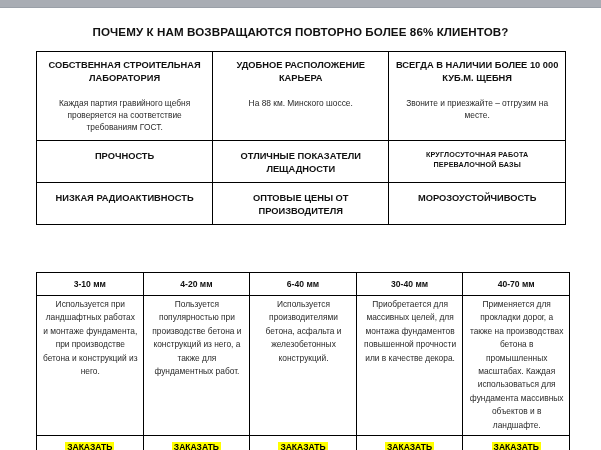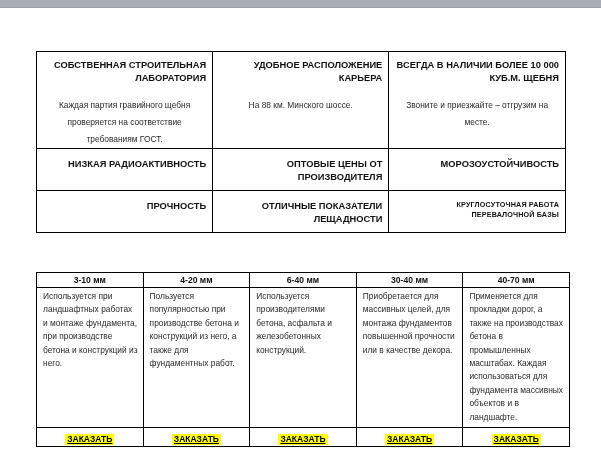--- a/index.html
+++ b/index.html
@@ -79,55 +79,54 @@
   #benefits-table td.r1 { height: 89px; }
   #benefits-table td.r2 { height: 42px; }
   #benefits-table td.r3 { height: 42px; }
   .bf-title {
     display: block;
     font-size: 9.3px;
     font-weight: bold;
     color: #111111;
     line-height: 12.5px;
     padding: 7px 6px 0 6px;
-    text-align: right;
   }
   .bf-title.small {
     font-size: 7.2px;
     line-height: 10px;
     letter-spacing: 0.15px;
     padding-top: 9px;
   }
   .bf-body {
     display: block;
     font-size: 8.4px;
     color: #2a2a2a;
-    line-height: 17px;
+    line-height: 12px;
     padding: 13px 14px 0 14px;
   }
   #benefits-table td.r2 .bf-title,
   #benefits-table td.r3 .bf-title { padding-top: 9px; }
 
   
   #fractions-table {
     left: 36px;
     top: 264px;
     width: 534px;
   }
   #fractions-table td.head {
-    height: 15px;
+    height: 23px;
     text-align: center;
     font-size: 8.6px;
     font-weight: bold;
     color: #111111;
     vertical-align: middle;
   }
   #fractions-table td.body {
     height: 140px;
-    text-align: left;
+    text-align: center;
     font-size: 8.4px;
     color: #2a2a2a;
     line-height: 13.4px;
     padding: 2px 5px 2px 6px;
   }
   #fractions-table td.cta {
     height: 16px;
     text-align: center;
     vertical-align: middle;
     margin-top: 16px;
@@ -144,57 +143,58 @@
     cursor: pointer;
   }
 </style>
 </head>
 <body>
 
 <div class="top-bar"></div>
 
 <div class="page">
 
+  <div class="heading" id="heading-1">ПОЧЕМУ К НАМ ВОЗВРАЩАЮТСЯ ПОВТОРНО БОЛЕЕ 86% КЛИЕНТОВ?</div>
 
   <table class="grid" id="benefits-table">
     <tbody>
       <tr>
         <td class="r1" style="width:33.3%">
           <span class="bf-title">СОБСТВЕННАЯ СТРОИТЕЛЬНАЯ ЛАБОРАТОРИЯ</span>
           <span class="bf-body">Каждая партия гравийного щебня проверяется на соответствие требованиям ГОСТ.</span>
         </td>
         <td class="r1" style="width:33.3%">
           <span class="bf-title">УДОБНОЕ РАСПОЛОЖЕНИЕ КАРЬЕРА</span>
           <span class="bf-body">На 88 км. Минского шоссе.</span>
         </td>
         <td class="r1" style="width:33.4%">
           <span class="bf-title">ВСЕГДА В НАЛИЧИИ БОЛЕЕ 10 000 КУБ.М. ЩЕБНЯ</span>
           <span class="bf-body">Звоните и приезжайте – отгрузим на месте.</span>
         </td>
       </tr>
       <tr>
+        <td class="r3">
+          <span class="bf-title">ПРОЧНОСТЬ</span>
+        </td>
+        <td class="r3">
+          <span class="bf-title">ОТЛИЧНЫЕ ПОКАЗАТЕЛИ ЛЕЩАДНОСТИ</span>
+        </td>
+        <td class="r3">
+          <span class="bf-title small">КРУГЛОСУТОЧНАЯ РАБОТА ПЕРЕВАЛОЧНОЙ БАЗЫ</span>
+        </td>
+      </tr>
+      <tr>
         <td class="r2">
           <span class="bf-title">НИЗКАЯ РАДИОАКТИВНОСТЬ</span>
         </td>
         <td class="r2">
           <span class="bf-title">ОПТОВЫЕ ЦЕНЫ ОТ ПРОИЗВОДИТЕЛЯ</span>
         </td>
         <td class="r2">
           <span class="bf-title">МОРОЗОУСТОЙЧИВОСТЬ</span>
-        </td>
-      </tr>
-      <tr>
-        <td class="r3">
-          <span class="bf-title">ПРОЧНОСТЬ</span>
-        </td>
-        <td class="r3">
-          <span class="bf-title">ОТЛИЧНЫЕ ПОКАЗАТЕЛИ ЛЕЩАДНОСТИ</span>
-        </td>
-        <td class="r3">
-          <span class="bf-title small">КРУГЛОСУТОЧНАЯ РАБОТА ПЕРЕВАЛОЧНОЙ БАЗЫ</span>
         </td>
       </tr>
     </tbody>
   </table>
 
 
   <table class="grid" id="fractions-table">
     <tbody>
       <tr>
         <td class="head" style="width:20%">3-10 мм</td>

